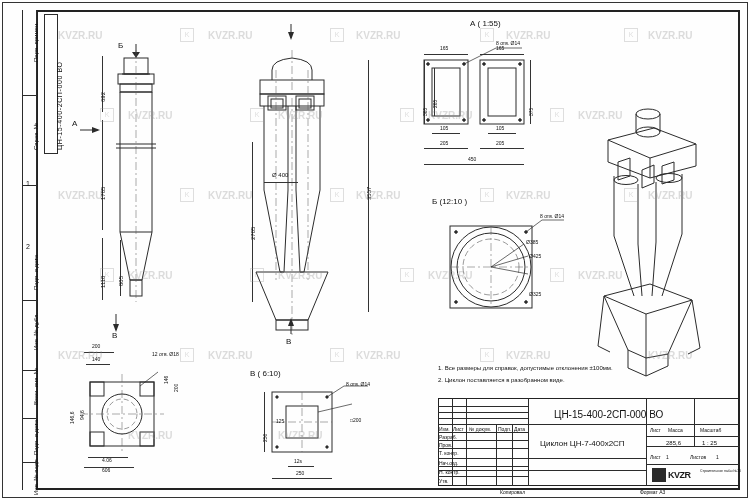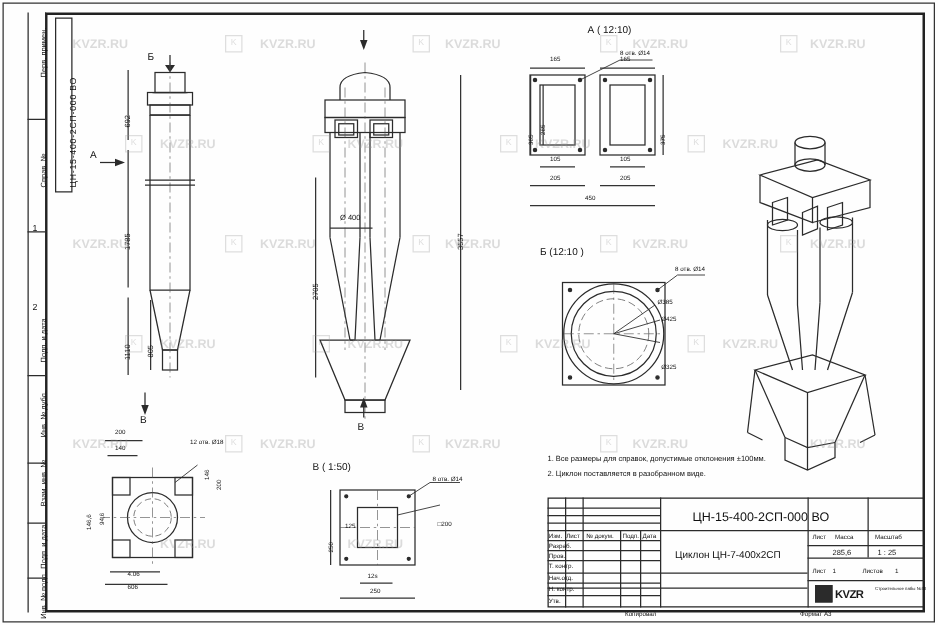--- a/index.html
+++ b/index.html
@@ -142,21 +142,21 @@
   <svg style="position:absolute;left:286px;top:22px;width:10px;height:22px;">
     <path d="M5,2 L5,16" stroke="#2b2b2b" stroke-width="1"></path>
     <path d="M2,10 L5,18 L8,10 Z" fill="#2b2b2b"></path>
   </svg>
   <div class="t md" style="left:286px;top:338px;font-size:8px;">В</div>
   <svg style="position:absolute;left:286px;top:318px;width:10px;height:20px;">
     <path d="M5,16 L5,2" stroke="#2b2b2b" stroke-width="1"></path>
     <path d="M2,8 L5,0 L8,8 Z" fill="#2b2b2b"></path>
   </svg>
 
-  <div class="t md" style="left:470px;top:20px;font-size:8px;">А ( 12:10)</div>
+  <div class="t md" style="left:470px;top:20px;font-size:8px;">А ( 1:55)</div>
   <svg style="position:absolute;left:418px;top:40px;width:140px;height:130px;">
     <g fill="none" stroke="#2b2b2b" stroke-width="1">
       <rect x="6" y="20" width="44" height="64"></rect>
       <rect x="14" y="28" width="28" height="48"></rect>
       <rect x="62" y="20" width="44" height="64"></rect>
       <rect x="70" y="28" width="28" height="48"></rect>
 
       <circle cx="10" cy="24" r="1.3" fill="#2b2b2b"></circle>
         <circle cx="46" cy="24" r="1.3" fill="#2b2b2b"></circle>
       <circle cx="10" cy="80" r="1.3" fill="#2b2b2b"></circle>
@@ -214,21 +214,21 @@
       <circle cx="20" cy="90" r="1.3" fill="#2b2b2b"></circle>
       <circle cx="90" cy="90" r="1.3" fill="#2b2b2b"></circle>
       <path d="M90,20 L106,8 L128,8" stroke="#2b2b2b" stroke-width="0.7"></path>
     </g>
   </svg>
   <div class="t sm" style="left:540px;top:214px;">8 отв. Ø14</div>
   <div class="t sm" style="left:526px;top:240px;">Ø385</div>
   <div class="t sm" style="left:529px;top:254px;">Ø425</div>
   <div class="t sm" style="left:529px;top:292px;">Ø325</div>
 
-  <div class="t md" style="left:250px;top:370px;font-size:8px;">В ( 1:50)</div>
+  <div class="t md" style="left:250px;top:370px;font-size:8px;">В ( 6:10)</div>
   <svg style="position:absolute;left:252px;top:382px;width:120px;height:90px;">
     <g fill="none" stroke="#2b2b2b" stroke-width="1">
       <rect x="20" y="10" width="60" height="60"></rect>
       <rect x="34" y="24" width="32" height="32"></rect>
       <path d="M20,40 L80,40" stroke="#555" stroke-width="0.5" stroke-dasharray="8,3,2,3"></path>
       <path d="M50,10 L50,70" stroke="#555" stroke-width="0.5" stroke-dasharray="8,3,2,3"></path>
       <circle cx="25" cy="15" r="1.2" fill="#2b2b2b"></circle>
       <circle cx="75" cy="15" r="1.2" fill="#2b2b2b"></circle>
       <circle cx="25" cy="65" r="1.2" fill="#2b2b2b"></circle>
       <circle cx="75" cy="65" r="1.2" fill="#2b2b2b"></circle>

